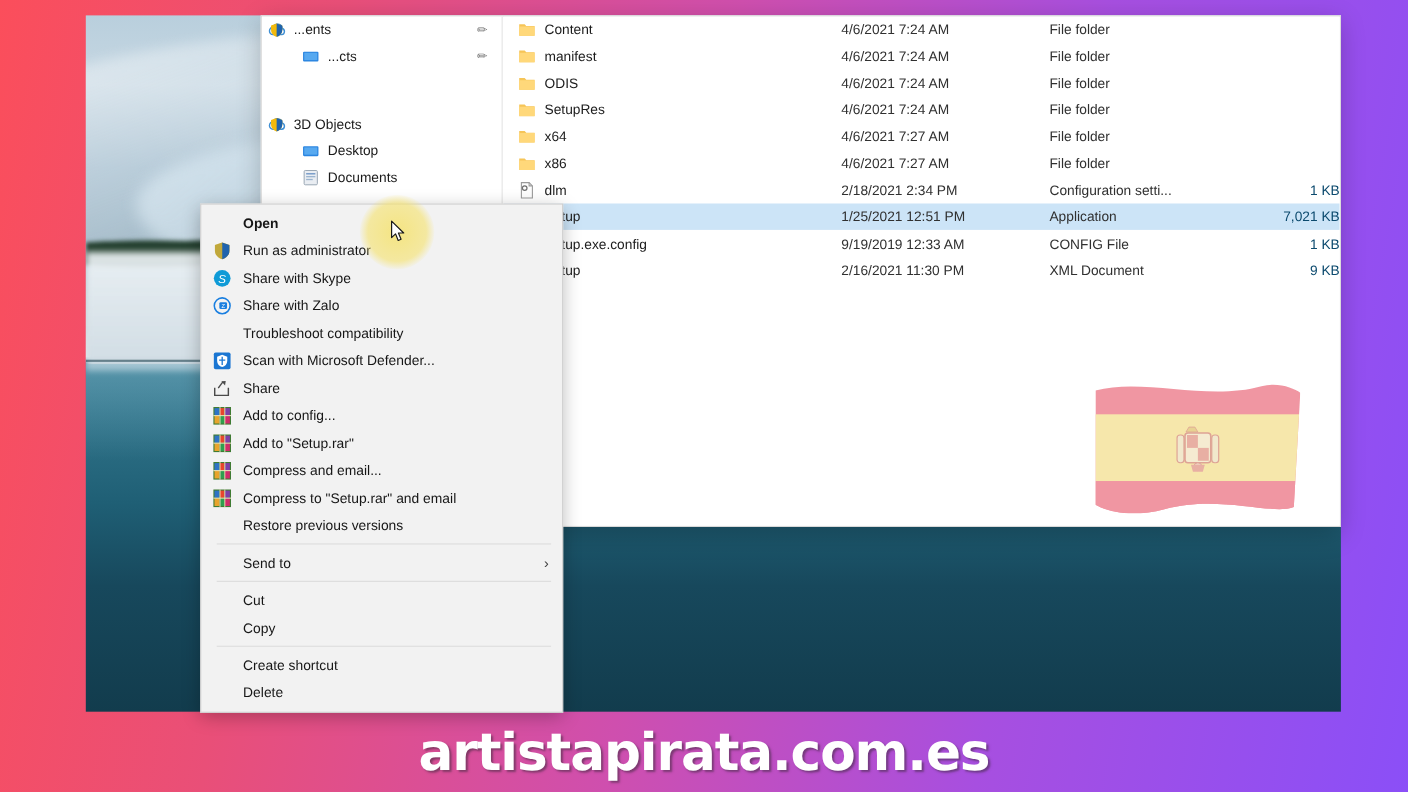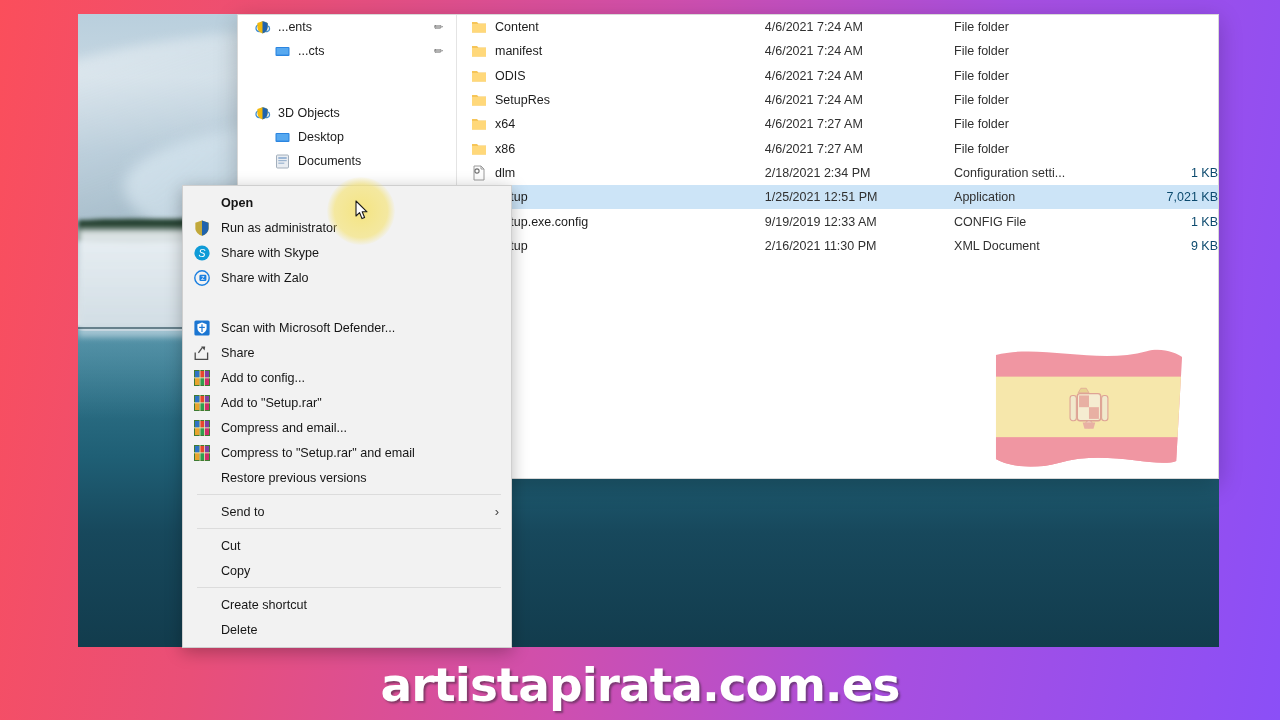--- a/index.html
+++ b/index.html
@@ -99,21 +99,21 @@
   #navpane {
     position: absolute; left: 0; top: 0;
     width: 219px; height: 100%;
     background: #ffffff;
     border-right: 1px solid #e4e4e4;
     overflow: hidden;
   }
   .nav-item {
     display: flex; align-items: center;
     height: 24px;
-    padding-left: 16px;
+    padding-left: 5px;
     font-size: 12.5px;
     color: #1b1b1b;
     white-space: nowrap;
   }
   .nav-item.indent { padding-left: 36px; }
   .nav-ico {
     width: 17px; height: 17px;
     margin-right: 7px;
     flex: 0 0 17px;
     display: inline-block;
@@ -448,20 +448,21 @@
         <div class="mi">
           <span class="mi-ico" style="display: inline-block; position: relative;"><svg width="18" height="18" viewBox="0 0 18 18">
               <path d="M9,1.8 A7.2,7.2 0 1 0 9,16.2 A7.2,7.2 0 0 0 9,1.8 Z" fill="none" stroke="#1a7fe0" stroke-width="1.4"></path>
               <rect x="6.4" y="5.8" width="7" height="6.2" rx="1.2" fill="#1a7fe0"></rect>
               <text x="9.9" y="10.6" font-size="5.4" fill="#ffffff" text-anchor="middle" font-family="sans-serif">Z</text>
             </svg></span>
           <span class="mi-label">Share with Zalo</span>
         </div>
         <div class="mi">
           <span class="mi-ico blank" style="display: inline-block; position: relative;"></span>
+          <span class="mi-label">Troubleshoot compatibility</span>
         </div>
         <div class="mi">
           <span class="mi-ico" style="display: inline-block; position: relative;"><svg width="18" height="18" viewBox="0 0 18 18">
               <rect x="1.4" y="1.4" width="15.2" height="15.2" rx="1.6" fill="#1b76d2"></rect>
               <path d="M9,3.6 L13.6,5.3 v3.8 c0,2.7 -2,4.9 -4.6,5.6 C6.4,14 4.4,11.8 4.4,9.1 V5.3 Z" fill="#ffffff"></path>
               <path d="M9,5.3 v7.6" stroke="#1b76d2" stroke-width="1.2"></path>
               <path d="M6.2,8.4 h5.6" stroke="#1b76d2" stroke-width="1.2"></path>
             </svg></span>
           <span class="mi-label">Scan with Microsoft Defender...</span>
         </div>

